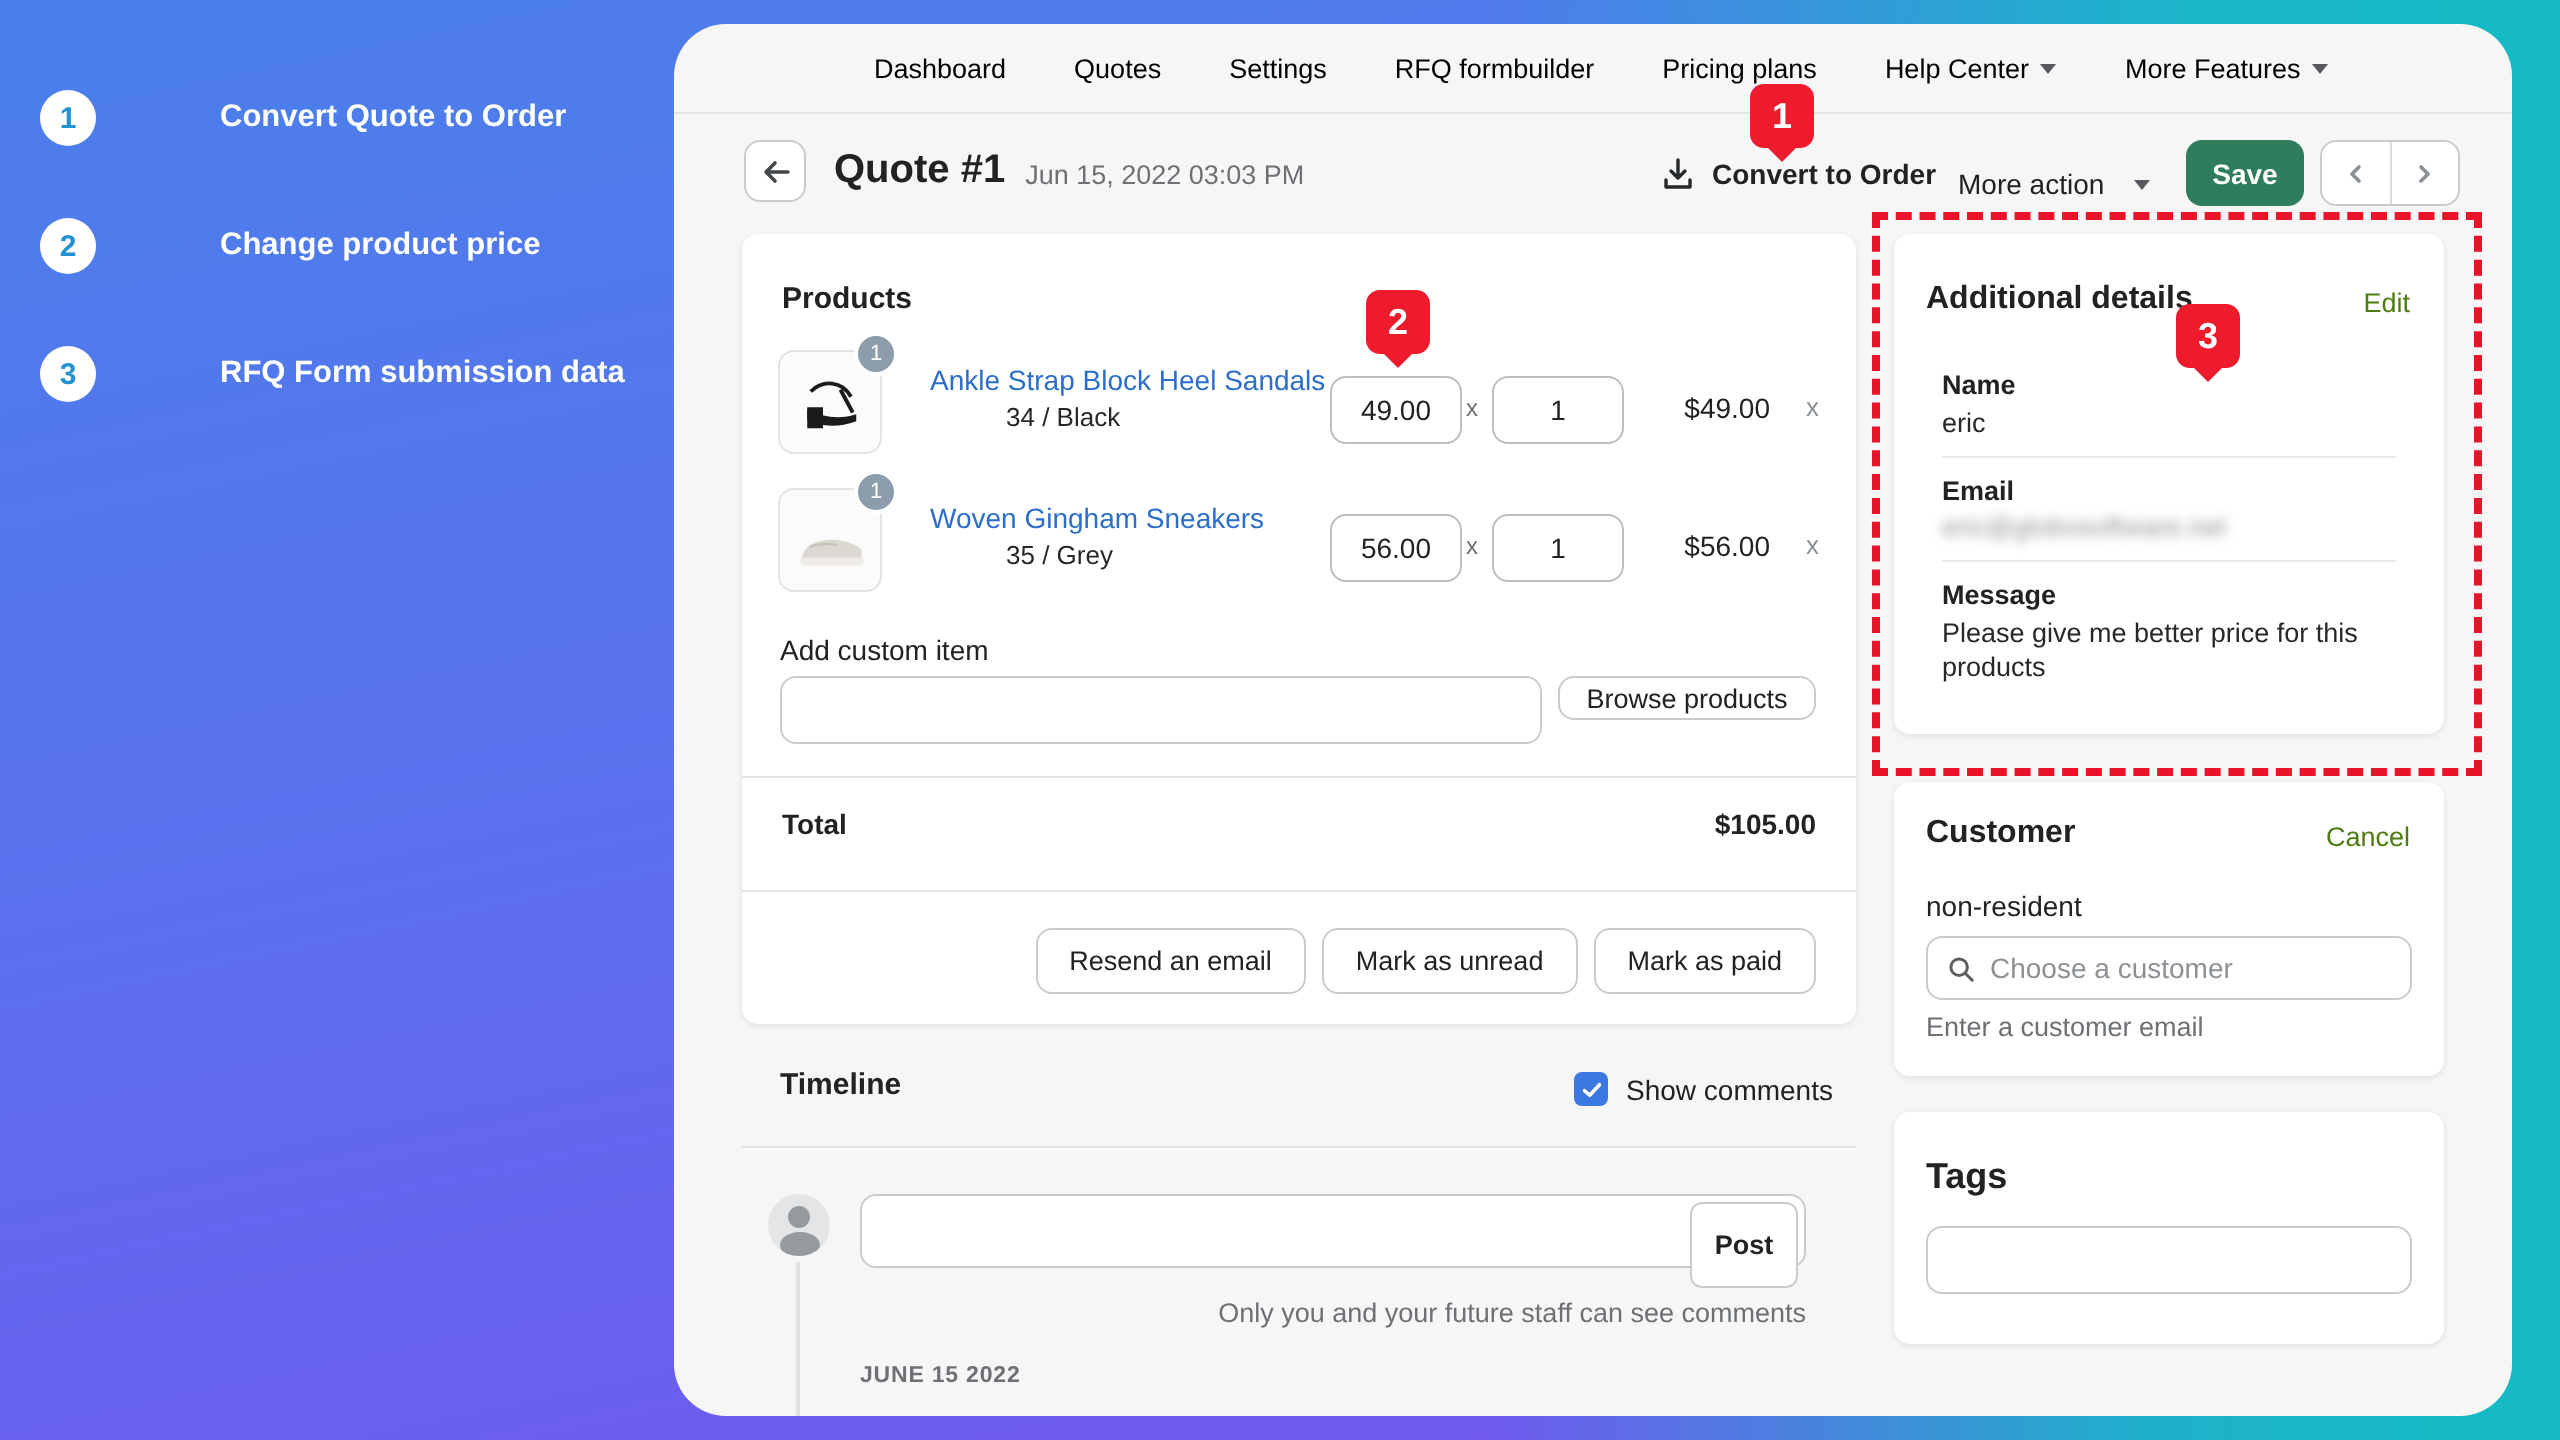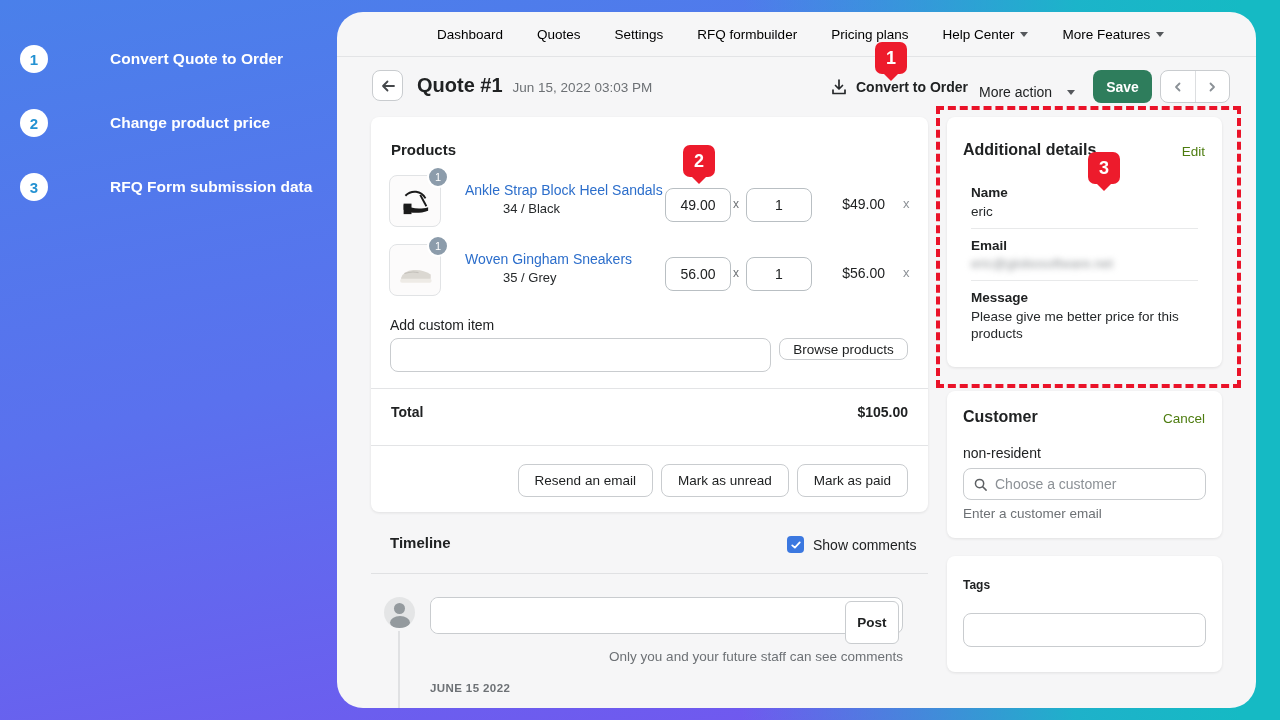--- a/index.html
+++ b/index.html
@@ -131,21 +131,21 @@
   .customer-card { left:610px; top:379px; width:275px; height:147px; }
   .cc-head { position:absolute; left:16px; top:17px; font-size:16px; font-weight:bold; }
   .cc-cancel { position:absolute; right:17px; top:20px; }
   .cc-name { position:absolute; left:16px; top:54px; font-size:14px; }
   .search-wrap { position:absolute; left:16px; top:77px; width:243px; height:32px; background:#fff;
     border:1px solid #c9cccf; border-radius:8px; display:flex; align-items:center; padding:0 9px; gap:7px; }
   .search-input { border:none; outline:none; flex:1; font-family:inherit; font-size:14px; min-width:0; }
   .search-input::placeholder, .tl-input::placeholder { color:#8c9196; }
   .cc-helper { position:absolute; left:16px; top:115px; font-size:13.5px; color:#6d7175; }
   .tags-card { left:610px; top:544px; width:275px; height:116px; }
-  .tg-head { position:absolute; left:16px; top:22px; font-size:12px; font-weight:bold; }
+  .tg-head { position:absolute; left:16px; top:22px; font-size:18px; font-weight:bold; }
   .tags-input { position:absolute; left:16px; top:57px; width:243px; height:34px;
     border:1px solid #c9cccf; border-radius:8px; background:#fff; font-family:inherit;
     font-size:14px; padding:0 10px; }
 </style>
 </head>
 <body>
 
 <div class="steps">
   <div class="step" style="top:45px;">
     <div class="step-circle">1</div>

